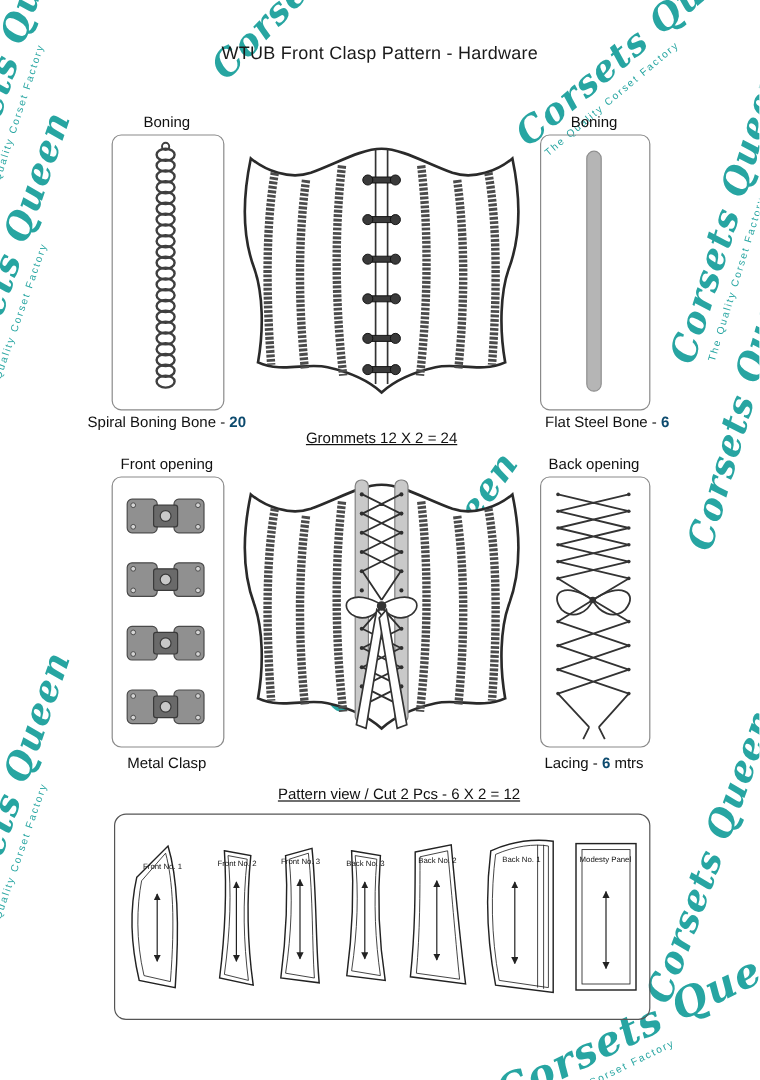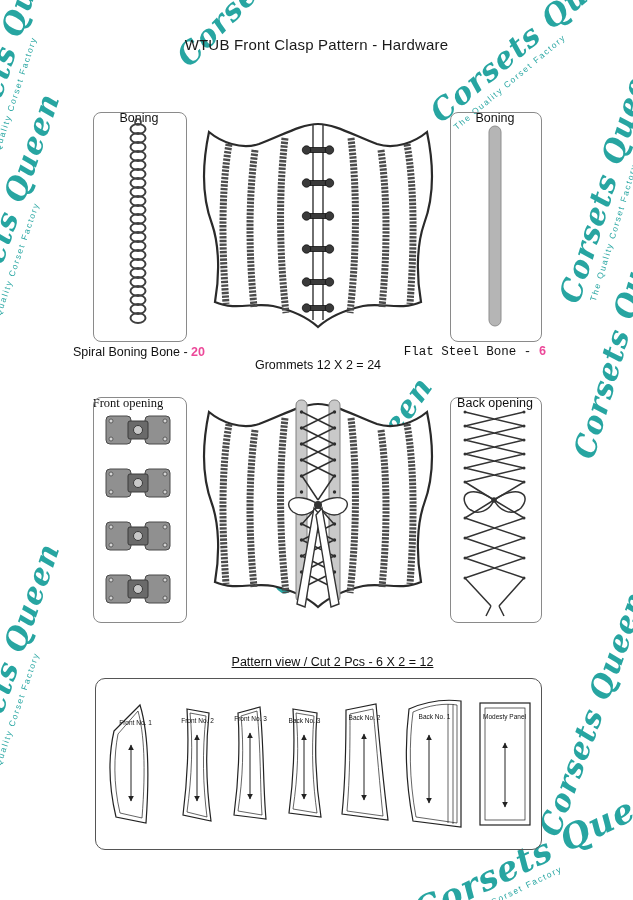--- a/index.html
+++ b/index.html
@@ -9,23 +9,23 @@
   
   .wm { position:absolute; z-index:0; color:#1ca19d; transform-origin:left bottom; pointer-events:none; opacity:.95; }
   .wm-brand { font-family:"DejaVu Serif", serif; font-style:italic; font-weight:bold; font-size:30px; letter-spacing:1px; white-space:nowrap; line-height:1; }
   .wm-tagline { font-size:8.5px; letter-spacing:1.6px; white-space:nowrap; padding-left:8px; margin-top:2px; }
   .wm.big .wm-brand { font-size:34px; }
 
   .layer { position:absolute; left:0; top:0; width:633px; height:900px; z-index:1; }
 
   .page-title { position:absolute; top:36px; left:0; width:100%; text-align:center; font-size:15px; color:#1a1a1a; letter-spacing:.2px; }
 
-  .lbl { position:absolute; font-size:12.5px; color:#111; text-align:center;margin-top:16px; }
+  .lbl { position:absolute; font-size:12.5px; color:#111; text-align:center; }
   .cap { position:absolute; font-size:12.5px; color:#111; text-align:center; white-space:nowrap; }
-  .red { color:#ec4899; font-weight:bold; }
+  .red { color:#0c4a6e; font-weight:bold; }
 
   .box { position:absolute; border:1.2px solid #8a8a8a; border-radius:8px; }
   .bigbox { position:absolute; border:1.4px solid #555; border-radius:10px; display:flex; align-items:center; justify-content:center; gap:7px; }
 
   .pc { position:relative; }
   .pc-label { position:absolute; left:0; right:0; text-align:center; font-size:6.5px; color:#111; line-height:1.15; padding:0 6px; }
 
   svg { display:block; }
 </style>
 </head>
@@ -143,53 +143,54 @@
           <circle cx="113.5" cy="141" r="4.2"></circle>
           <circle cx="136.5" cy="141" r="4.2"></circle>
         <rect x="115" y="171.5" width="20" height="5" rx="2"></rect>
           <circle cx="113.5" cy="174" r="4.2"></circle>
           <circle cx="136.5" cy="174" r="4.2"></circle>
         <rect x="115" y="197.5" width="20" height="5" rx="2"></rect>
           <circle cx="113.5" cy="200" r="4.2"></circle>
           <circle cx="136.5" cy="200" r="4.2"></circle>
       </g>
     </svg>
-    <div class="cap" style="left:198px; top:358px; width:240px;">Grommets 12 X 2 = 24</div>
+    <div class="cap" style="left:198px; top:358px; width:240px;text-decoration:underline;">Grommets 12 X 2 = 24</div>
 
     <div class="lbl" style="left:450px; top:95px; width:90px;">Boning</div>
     <div class="box" style="left:450px; top:112px; width:90px; height:228px;">
       <svg width="87" height="225" viewBox="0 0 87 225">
         <rect x="38" y="13" width="12" height="200" rx="6" fill="#b5b5b5" stroke="#8f8f8f" stroke-width="1"></rect>
       </svg>
     </div>
-    <div class="cap" style="left:355px; top:345px; width:240px;font-family:Liberation Mono, monospace;">
+    <div class="cap" style="left:386px; top:345px; width:240px;">
       <span>Flat Steel Bone - </span><span class="red">6</span>
     </div>
 
-    <div class="lbl" style="left:82px; top:380px; width:92px;font-family:Liberation Serif, serif;">Front opening</div>
+    <div class="lbl" style="left:93px; top:380px; width:92px;">Front opening</div>
     <div class="box" style="left:93px; top:397px; width:92px; height:224px;">
       <svg width="89" height="221" viewBox="0 0 89 221">
         <defs>
           <g id="claspShape">
             <rect x="0" y="6" width="25" height="28" rx="4" fill="#909090" stroke="#4a4a4a" stroke-width="1"></rect>
             <rect x="39" y="6" width="25" height="28" rx="4" fill="#909090" stroke="#4a4a4a" stroke-width="1"></rect>
             <rect x="22" y="11" width="20" height="18" rx="2" fill="#6a6a6a" stroke="#3a3a3a" stroke-width="1"></rect>
             <circle cx="32" cy="20" r="4.5" fill="#c8c8c8" stroke="#3a3a3a" stroke-width="1"></circle>
             <circle cx="5" cy="11" r="2" fill="#d5d5d5" stroke="#4a4a4a" stroke-width="0.8"></circle>
             <circle cx="5" cy="29" r="2" fill="#d5d5d5" stroke="#4a4a4a" stroke-width="0.8"></circle>
             <circle cx="59" cy="11" r="2" fill="#d5d5d5" stroke="#4a4a4a" stroke-width="0.8"></circle>
             <circle cx="59" cy="29" r="2" fill="#d5d5d5" stroke="#4a4a4a" stroke-width="0.8"></circle>
           </g>
         </defs>
         <use href="#claspShape" x="12" y="12"></use>
         <use href="#claspShape" x="12" y="65"></use>
         <use href="#claspShape" x="12" y="118"></use>
         <use href="#claspShape" x="12" y="171"></use>
       </svg>
     </div>
+    <div class="cap" style="left:19px; top:629px; width:240px;">Metal Clasp</div>
 
     <svg style="position:absolute; left:193px; top:388px;" width="250" height="250" viewBox="0 0 250 250">
       <path d="M125,16 C108,16 88,28 66,36 C48,42 28,34 16,24 C8,62 10,92 19,116 C26,136 27,166 22,194 C42,203 62,194 80,198 C98,202 114,209 125,219 C136,209 152,202 170,198 C188,194 208,203 228,194 C223,166 224,136 231,116 C240,92 242,62 234,24 C222,34 202,42 184,36 C162,28 142,16 125,16 Z" fill="#ffffff" stroke="#2a2a2a" stroke-width="2.2"></path>
       <g fill="none" stroke="#4b4b4b" stroke-width="7" stroke-dasharray="2.4 1.3">
         <path d="M36,36 C28,82 29,142 33,196"></path>
         <path d="M62,42 C55,94 56,148 61,199"></path>
         <path d="M92,30 C85,90 87,152 93,205"></path>
         <path d="M214,36 C222,82 221,142 217,196"></path>
         <path d="M188,42 C195,94 194,148 189,199"></path>
         <path d="M158,30 C165,90 163,152 157,205"></path>
@@ -267,20 +268,23 @@
           <path d="M14,84 L43,102 M73,84 L43,102"></path>
           <path d="M43,102 C20,86 6,96 17,110 C27,119 39,112 43,102 Z"></path>
           <path d="M43,102 C66,86 82,96 70,110 C60,119 48,112 43,102 Z"></path>
           <path d="M43,102 L14,120 M43,102 L73,120"></path>
           <path d="M14,120 L73,140 M73,120 L14,140 M14,140 L73,160 M73,140 L14,160 M14,160 L73,180 M73,160 L14,180"></path>
           <path d="M14,180 L40,208 M73,180 L48,208 M40,208 L35,218 M48,208 L53,218"></path>
         </g>
         <circle cx="43" cy="102" r="2.8" fill="#333"></circle>
       </svg>
     </div>
+    <div class="cap" style="left:375px; top:629px; width:240px;">
+      <span>Lacing  - </span><span class="red">6</span><span> mtrs</span>
+    </div>
 
     <div class="cap" style="left:16px; top:655px; width:100%;text-decoration:underline;">Pattern view / Cut 2 Pcs - 6 X 2 = 12</div>
 
     <div class="bigbox" style="left:95px; top:678px; width:445px; height:170px;">
 
       <div class="pc" style="width:64px; height:134px;">
         <svg width="64" height="134" viewBox="0 0 64 134">
           <path d="M10,34 L36,8 C44,34 46,70 42,126 L12,120 C4,86 5,56 10,34 Z" fill="#fff" stroke="#222" stroke-width="1.2"></path>
           <path d="M14,37 L34,14 C40,36 42,70 38,121 L16,116 C9,86 10,58 14,37 Z" fill="none" stroke="#222" stroke-width="0.7"></path>
           <line x1="27" y1="48" x2="27" y2="104" stroke="#222" stroke-width="1" marker-start="url(#arr)" marker-end="url(#arr)"></line>

